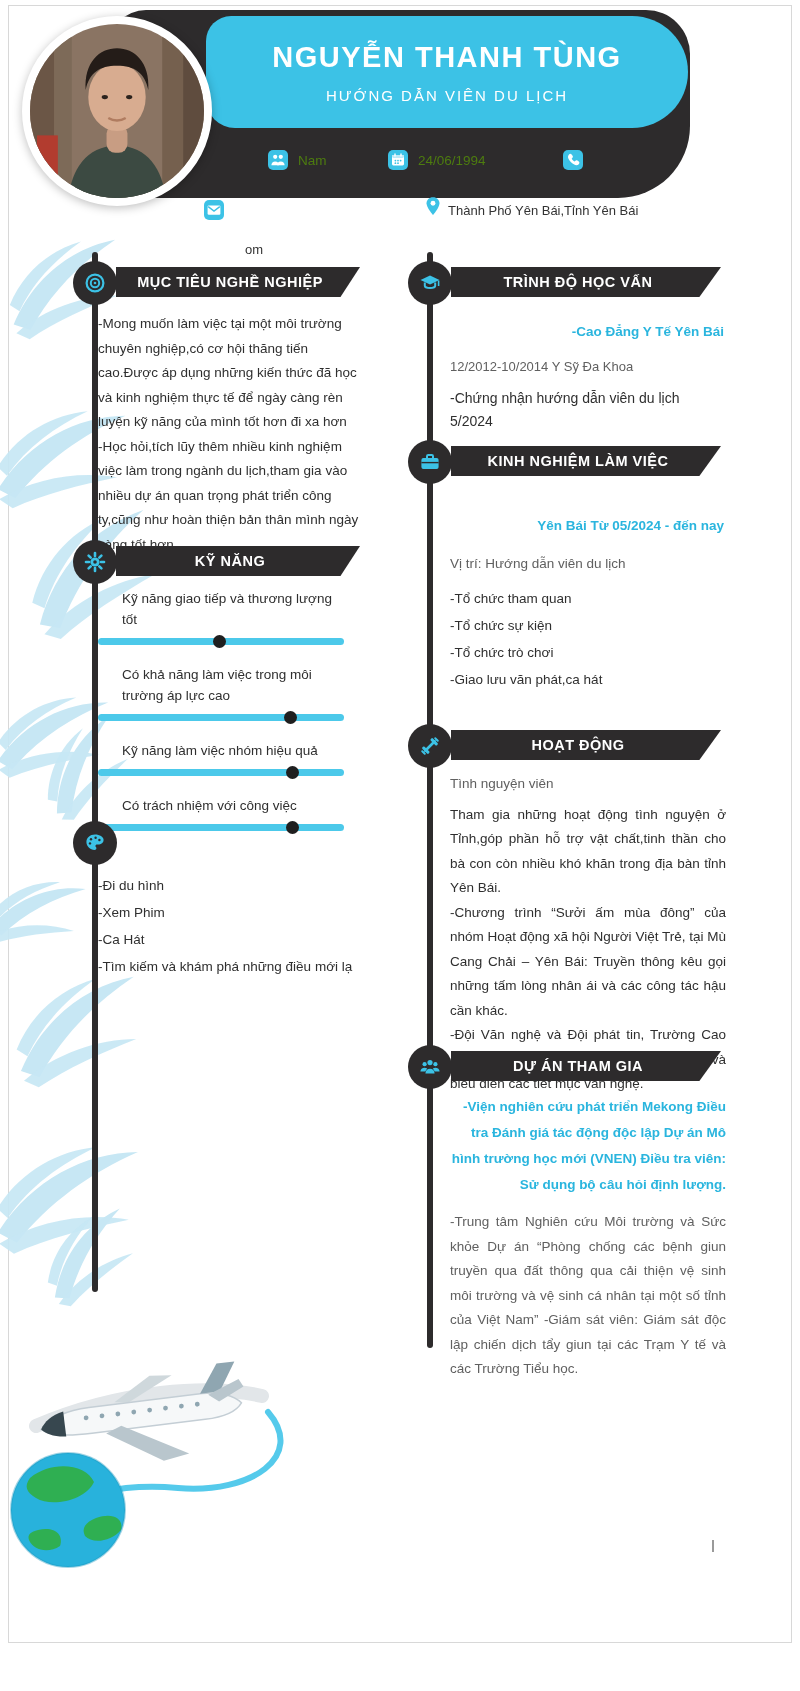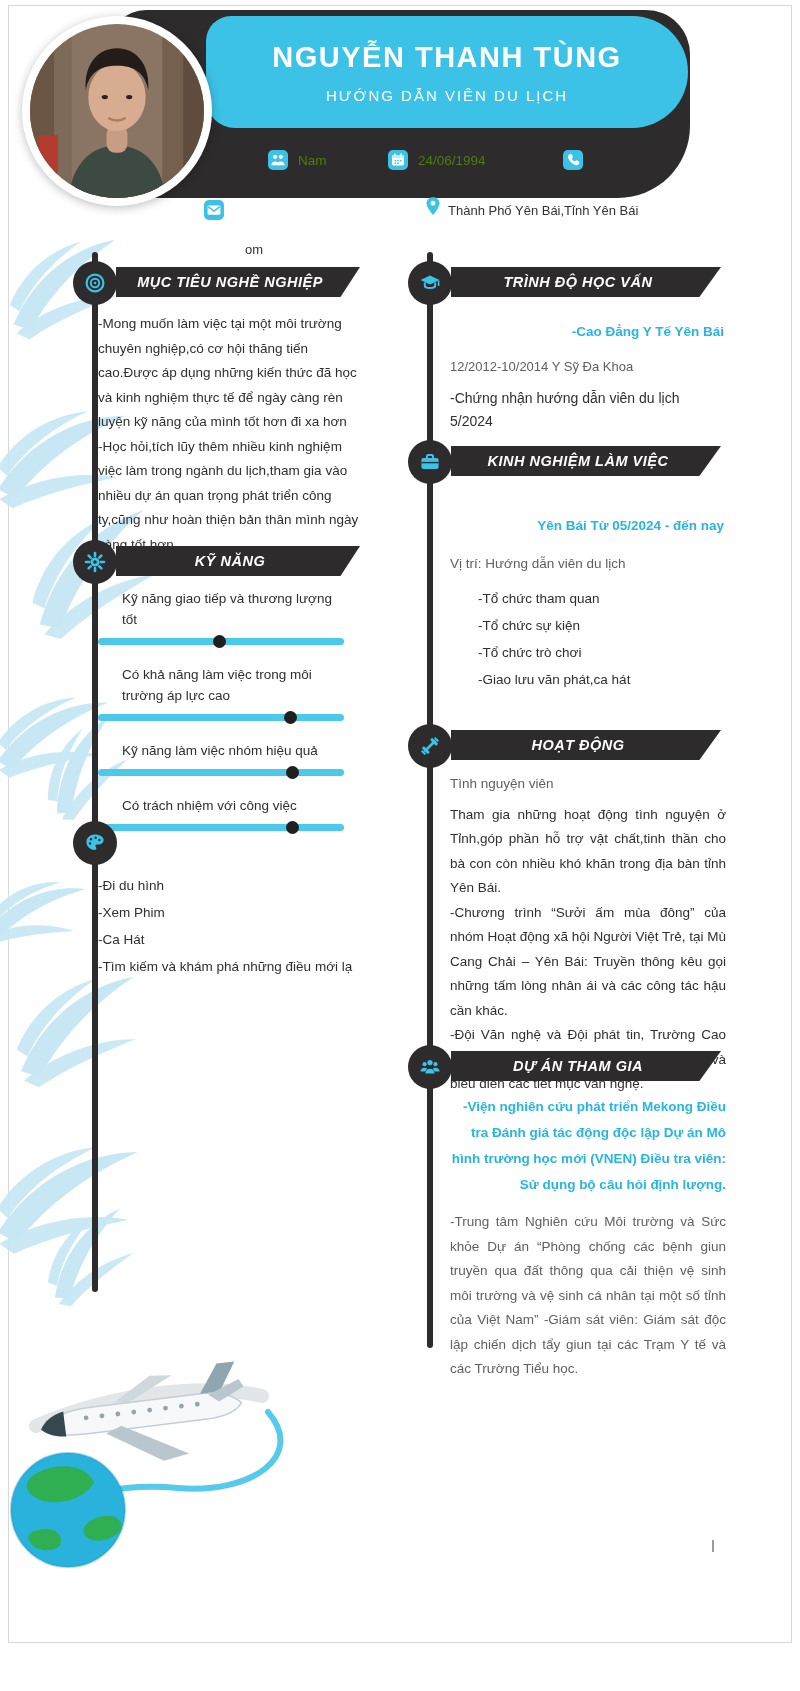--- a/index.html
+++ b/index.html
@@ -22,21 +22,21 @@
            border:8px solid #fff; box-shadow:0 2px 10px rgba(0,0,0,.25); overflow:hidden; }
   .photo svg { width:100%; height:100%; display:block; }
 
   
   .timeline { position:absolute; width:6px; background:#2d2b2c; border-radius:3px; }
   .sec-icon { position:absolute; width:44px; height:44px; border-radius:50%; background:#2d2b2c;
               display:flex; align-items:center; justify-content:center; }
   .sec-icon svg { width:24px; height:24px; }
   .sec-banner { position:absolute; height:30px; background:#2d2b2c; color:#fff; font-weight:bold; font-size:14.5px;
                 letter-spacing:.5px; display:flex; align-items:center; justify-content:center; padding-right:16px;
-                clip-path:polygon(0 0,100% 0,92% 100%,0 100%);font-style:italic; }
+                clip-path:polygon(0 0,100% 0,92% 100%,0 100%); }
 
   .text-block { position:absolute; font-size:13.5px; color:#2f2f2f; line-height:24.5px; }
   .justify { text-align:justify; }
   .cyan { color:#2ab5de; font-weight:bold;text-align:right; }
   .muted { color:#606060; }
 
   
   .skills { position:absolute; left:98px; top:588px; width:252px; }
   .skill-label { font-size:13.5px; color:#2f2f2f; line-height:21px; margin-bottom:8px;padding-left:24px; }
   .skill-track { position:relative; height:7px; width:246px; background:#4cc9ea; border-radius:4px; margin-bottom:19px; }
@@ -251,21 +251,21 @@
       <path d="M9 8V6.3C9 5.6 9.5 5 10.2 5h3.6c.7 0 1.2.6 1.2 1.3V8" stroke="#3cc2e6" stroke-width="2" fill="none"></path>
       <line x1="3.4" y1="12.6" x2="20.6" y2="12.6" stroke="#2d2b2c" stroke-width="1.4"></line>
     </svg>
   </div>
   <div class="sec-banner" style="left:451px; top:446px; width:270px;">
     <span>KINH NGHIỆM LÀM VIỆC</span>
   </div>
   <div class="text-block" style="left:450px; top:514px; width:274px;">
     <div class="cyan" style="font-size:13.5px;">Yên Bái Từ 05/2024 - đến nay</div>
     <div class="muted" style="font-size:13.5px; margin-top:13px;">Vị trí: Hướng dẫn viên du lịch</div>
-    <ul class="plain exp-list" style="margin-top:9px;margin-left:28px;">
+    <ul class="plain exp-list" style="margin-top:9px;">
       <li>-Tổ chức tham quan</li>
       <li>-Tổ chức sự kiện</li>
       <li>-Tổ chức trò chơi</li>
       <li>-Giao lưu văn phát,ca hát</li>
     </ul>
   </div>
 
   <div class="sec-icon" style="left:408px; top:724px;">
     <svg viewBox="0 0 24 24">
       <g transform="rotate(-45 12 12)" fill="#3cc2e6">

